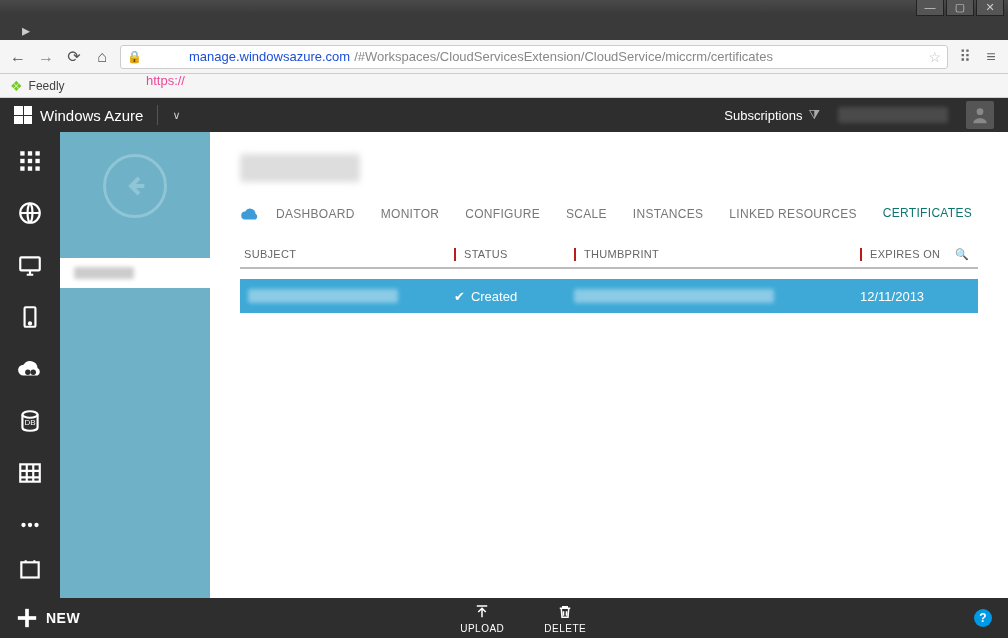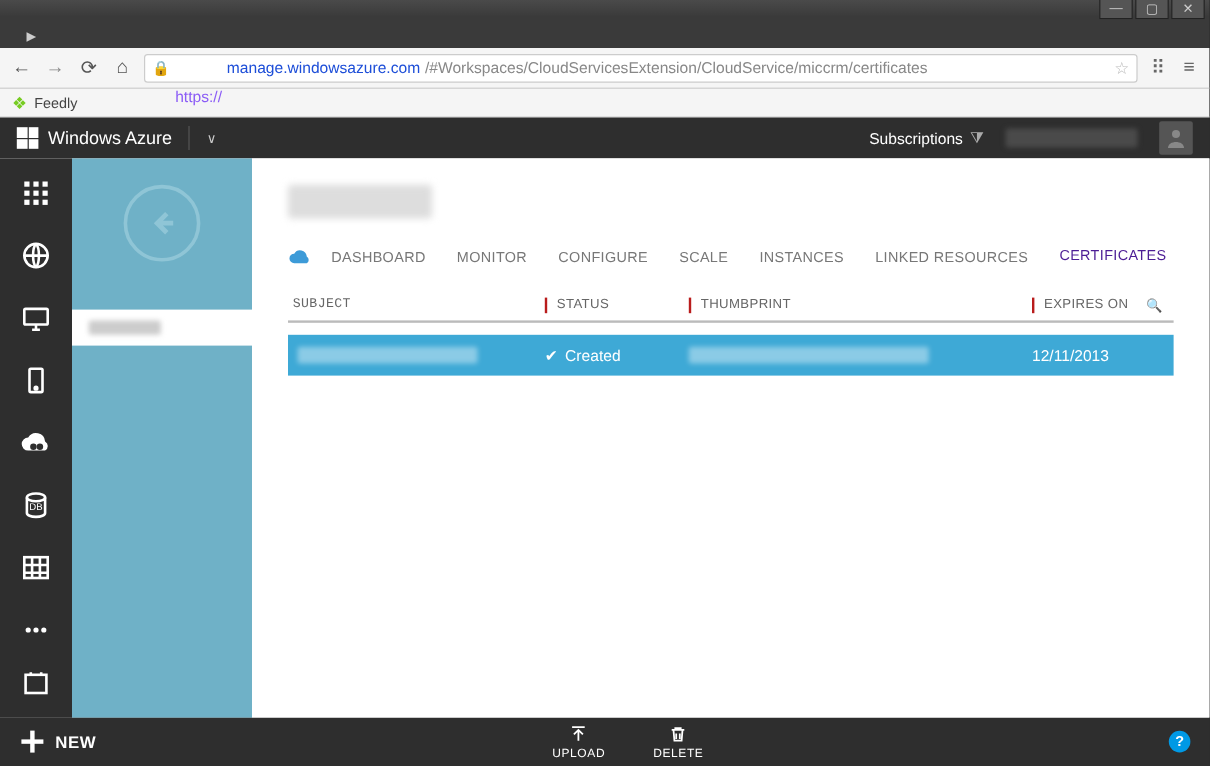--- a/index.html
+++ b/index.html
@@ -18,21 +18,21 @@
 .btab .favicon { width:14px; height:14px; background:#0078d4; }
 .btab .x { color:#888; font-size:12px; }
 .newtab { width: 24px; height: 20px; color:#ccc; display:flex; align-items:center; justify-content:center; margin-left:4px; }
 
 
 .toolbar { height: 34px; background: #f5f5f5; border-bottom:1px solid #ccc; display:flex; align-items:center; padding: 0 8px; gap:8px; }
 .navbtn { width:20px; height:20px; color:#888; display:flex; align-items:center; justify-content:center; font-size:16px; }
 .navbtn.enabled{ color:#555; }
 .omnibox { flex:1; height:24px; border:1px solid #ccc; border-radius:3px; background:#fff; display:flex; align-items:center; padding:0 6px; font-size:13px; gap:4px; }
 .omnibox .lock { color:#2a2; font-size:12px; }
-.omnibox .proto { color:#8b5cf6;margin-top:47px; }
+.omnibox .proto { color:#ec4899;margin-top:47px; }
 .omnibox .rest { color:#888; }
 .omnibox .host { color:#1d4ed8; }
 .star { color:#bbb; font-size:14px; }
 .menuico { width:18px; height:18px; color:#666; display:flex; align-items:center; justify-content:center; }
 
 
 .bookbar { height: 24px; background:#f5f5f5; border-bottom:1px solid #d0d0d0; display:flex; align-items:center; padding:0 10px; font-size:12px; color:#444; gap:6px; }
 .bookbar .bico { color:#7c2; font-size:14px; }
 
 
@@ -63,24 +63,24 @@
 .subpanel .selrow { background:#fff; height:30px; margin-top:40px; width:150px; position:relative; left:0; display:flex; align-items:center; padding-left:14px;}
 .subpanel .selrow .blurtxt { width:60px;height:12px;background:#ccc;filter:blur(2px);border-radius:2px;}
 
 
 .main { flex:1; background:#fff; padding: 18px 30px 0 30px; position:relative; }
 .svc-title { height:36px; display:flex; align-items:center; }
 .svc-title .blurbig { width:120px; height:28px; background:#ddd; filter:blur(3px); border-radius:3px;}
 .tabsrow { display:flex; gap:26px; margin-top:14px; font-size:12px; color:#777; align-items:center; letter-spacing:0.3px;}
 .tabsrow .cloudico { color:#3d9bd8; margin-right:-10px;}
 .tabsrow .tab { padding:6px 0; cursor:pointer; }
-.tabsrow .tab.active { color:#4c1d95; border-bottom:2px solid transparent; font-weight:500;}
+.tabsrow .tab.active { color:#0f766e; border-bottom:2px solid transparent; font-weight:500;}
 .tablewrap { margin-top:14px; }
 .thead { display:flex; font-size:11px; color:#666; border-bottom:2px solid #bbb; padding:6px 4px; letter-spacing:0.3px; }
-.col-subject{ width:210px;font-family:Liberation Mono, monospace; }
+.col-subject{ width:210px; }
 .col-status{ width:120px; }
 .col-thumb{ flex:1; }
 .col-exp{ width:90px; }
 .col-search{ width:24px; text-align:center; color:#555;}
 .trow { display:flex; align-items:center; background:#3ea9d6; color:#fff; height:34px; margin-top:10px; font-size:13px; padding:0 4px;}
 .trow .blurcell { height:14px; background:rgba(255,255,255,0.4); filter:blur(2px); border-radius:2px; }
 .trow .blur-s{ width:150px; margin-left:4px;}
 .trow .blur-t{ width:200px;}
 .trow .check { margin-right:6px; }
 

